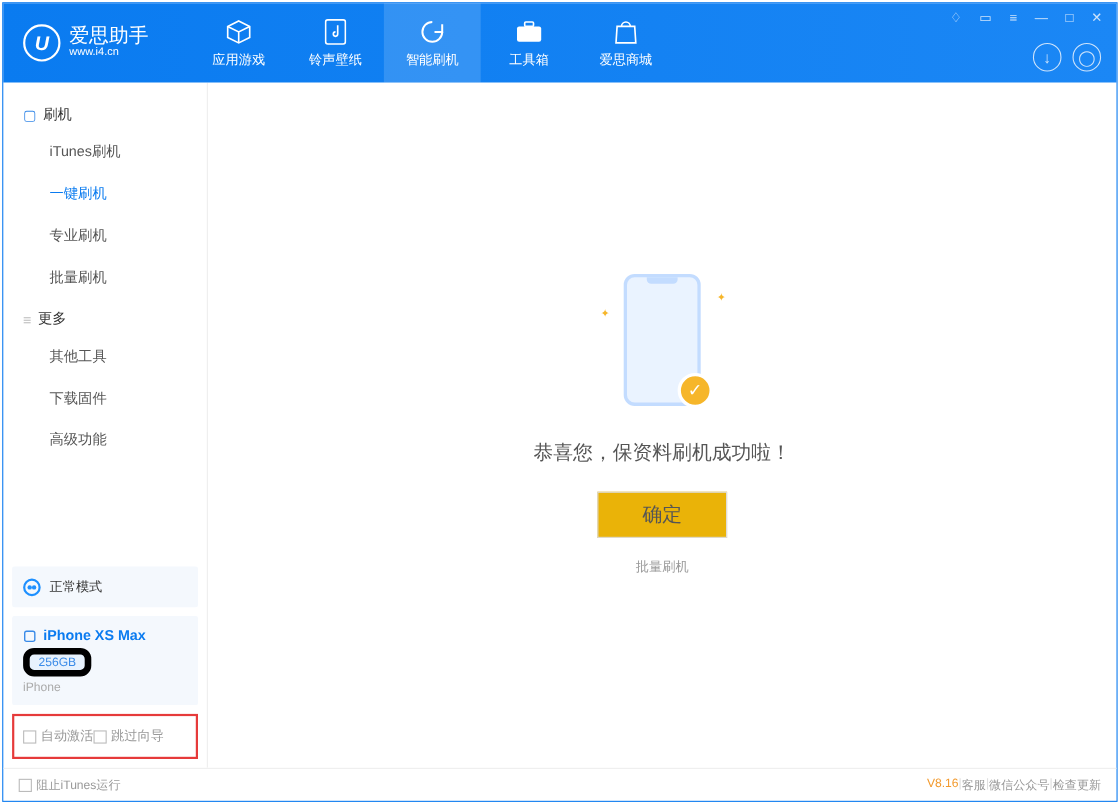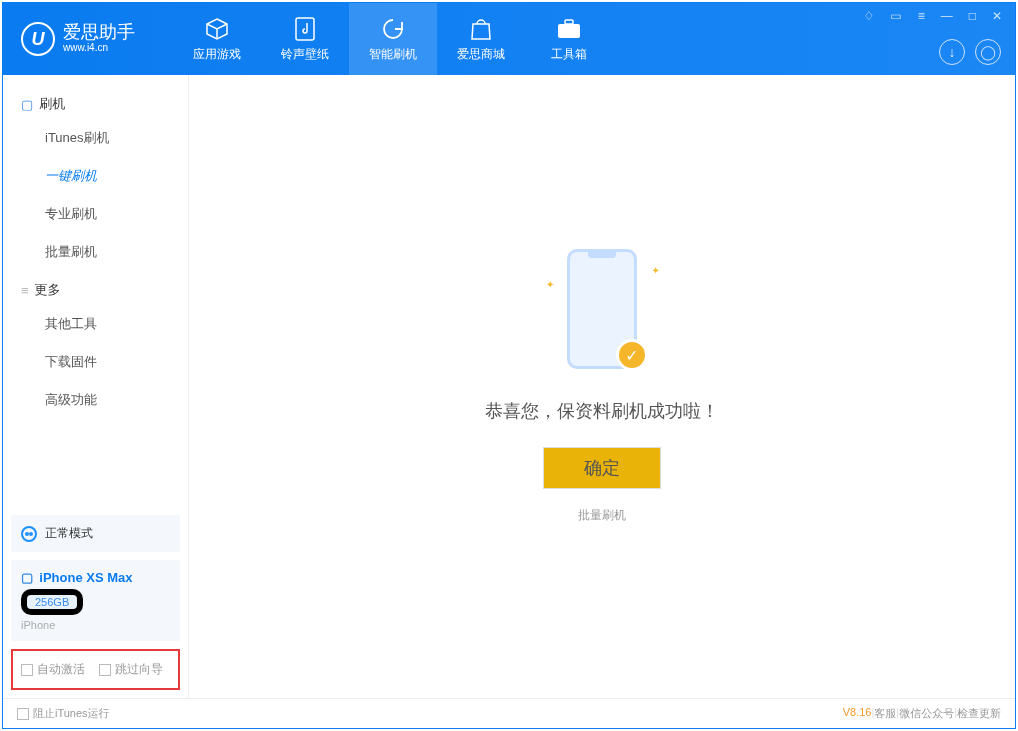--- a/index.html
+++ b/index.html
@@ -20,32 +20,32 @@
 .win-controls { position: absolute; right: 10px; top: 4px; display: flex; gap: 10px; font-size: 12px; color: #cde3fb; }
 .win-controls span { cursor: pointer; padding: 2px 3px; }
 .circle-btns { position: absolute; right: 14px; bottom: 10px; display: flex; gap: 10px; }
 .circle-btns span { width: 26px; height: 26px; border: 1.5px solid #cde3fb; border-radius: 50%; display: flex; align-items: center; justify-content: center; color: #cde3fb; cursor: pointer; font-size: 14px; }
 
 
 .body { flex: 1; display: flex; overflow: hidden; }
 .sidebar { width: 186px; border-right: 1px solid #eee; display: flex; flex-direction: column; padding-top: 10px; }
 .side-group { padding: 10px 18px 6px; font-size: 13px; color: #333; display: flex; align-items: center; gap: 6px; }
 .side-item { padding: 10px 18px 10px 42px; font-size: 13px; color: #555; cursor: pointer; }
-.side-item.active { color: #0a7bf0; font-style: italic; }
+.side-item.active { color: #0a7bf0; }
 .side-spacer { flex: 1; }
 .mode-box { margin: 8px; background: #f4f8fd; border-radius: 2px; padding: 10px 10px; font-size: 12px; color: #333; display: flex; align-items: center; gap: 8px; }
 .mode-ic { width: 16px; height: 16px; border: 2px solid #1e90ff; border-radius: 50%; position: relative; }
 .mode-ic::before, .mode-ic::after { content: ""; position: absolute; width: 4px; height: 4px; background: #1e90ff; border-radius: 50%; }
 .mode-ic::before { left: 2px; top: 4px; }
 .mode-ic::after { right: 2px; bottom: 4px; }
 .device-box { margin: 0 8px 8px; background: #f4f8fd; border-radius: 2px; padding: 10px; font-size: 12px; }
 .device-name { color: #0a7bf0; font-weight: bold; font-size: 13px; display: flex; align-items: center; gap: 6px; }
 .badge { display: inline-block; border: 6px solid #000000; color: #3a8be8; padding: 1px 8px; border-radius: 10px; font-size: 11px; margin-top: 4px; background: #e8f2fd; }
 .device-type { color: #aaa; font-size: 11px; margin-top: 4px; }
-.opt-box { margin: 0 8px 8px; border: 2px solid #e63a3a; padding: 10px 8px; display: flex; gap: 14px; font-size: 12px; color: #999; align-items: center; }
+.opt-box { margin: 0 8px 8px; border: 2px solid #e63a3a; padding: 10px 8px; display: flex; font-size: 12px; color: #999; align-items: center; }
 .chk { width: 12px; height: 12px; border: 1px solid #bbb; display: inline-block; vertical-align: middle; margin-right: 4px; }
 
 
 .main { flex: 1; display: flex; flex-direction: column; align-items: center; justify-content: center; }
 .phone-ill { width: 100px; height: 130px; position: relative; margin-bottom: 20px; }
 .phone-body { width: 70px; height: 120px; border: 3px solid #c3dcff; border-radius: 10px; position: absolute; left: 15px; top: 0; background: #eaf3ff; }
 .phone-notch { width: 28px; height: 6px; background: #c3dcff; border-radius: 0 0 4px 4px; position: absolute; top: 0; left: 50%; transform: translateX(-50%); }
 .check-badge { width: 32px; height: 32px; background: #f6b62a; border-radius: 50%; position: absolute; right: 4px; bottom: 8px; display: flex; align-items: center; justify-content: center; color: #fff; font-size: 16px; border: 3px solid #fff; }
 .sparkle { position: absolute; color: #f6b62a; font-size: 10px; }
 .sp1 { left: -6px; top: 30px; }
@@ -98,35 +98,35 @@
         <span class="ic">
             <svg width="24" height="24" viewBox="0 0 24 24">
               <path d="M12 3 A9 9 0 1 0 21 12" fill="none" stroke="#fff" stroke-width="1.8"></path>
               <path d="M21 5 L21 12 L14 12" fill="none" stroke="#fff" stroke-width="1.8"></path>
             </svg>
           </span>
         <span>智能刷机</span>
       </div>
       <div class="tab">
         <span class="ic">
+            <svg width="26" height="22" viewBox="0 0 26 22">
+              <rect x="2" y="6" width="22" height="14" rx="2" fill="#fff"></rect>
+              <rect x="9" y="2" width="8" height="4" rx="1" fill="none" stroke="#fff" stroke-width="1.5"></rect>
+            </svg>
+          </span>
+        <span>工具箱</span>
+      </div>
+      <div class="tab">
+        <span class="ic">
             <svg width="22" height="24" viewBox="0 0 22 24">
               <path d="M3 7 L19 7 L20 22 L2 22 Z" fill="none" stroke="#fff" stroke-width="1.5"></path>
               <path d="M7 7 A4 4 0 0 1 15 7" fill="none" stroke="#fff" stroke-width="1.5"></path>
             </svg>
           </span>
         <span>爱思商城</span>
-      </div>
-      <div class="tab">
-        <span class="ic">
-            <svg width="26" height="22" viewBox="0 0 26 22">
-              <rect x="2" y="6" width="22" height="14" rx="2" fill="#fff"></rect>
-              <rect x="9" y="2" width="8" height="4" rx="1" fill="none" stroke="#fff" stroke-width="1.5"></rect>
-            </svg>
-          </span>
-        <span>工具箱</span>
       </div>
     </div>
     <div class="win-controls">
       <span>♢</span>
       <span>▭</span>
       <span>≡</span>
       <span>—</span>
       <span>□</span>
       <span>✕</span>
     </div>

